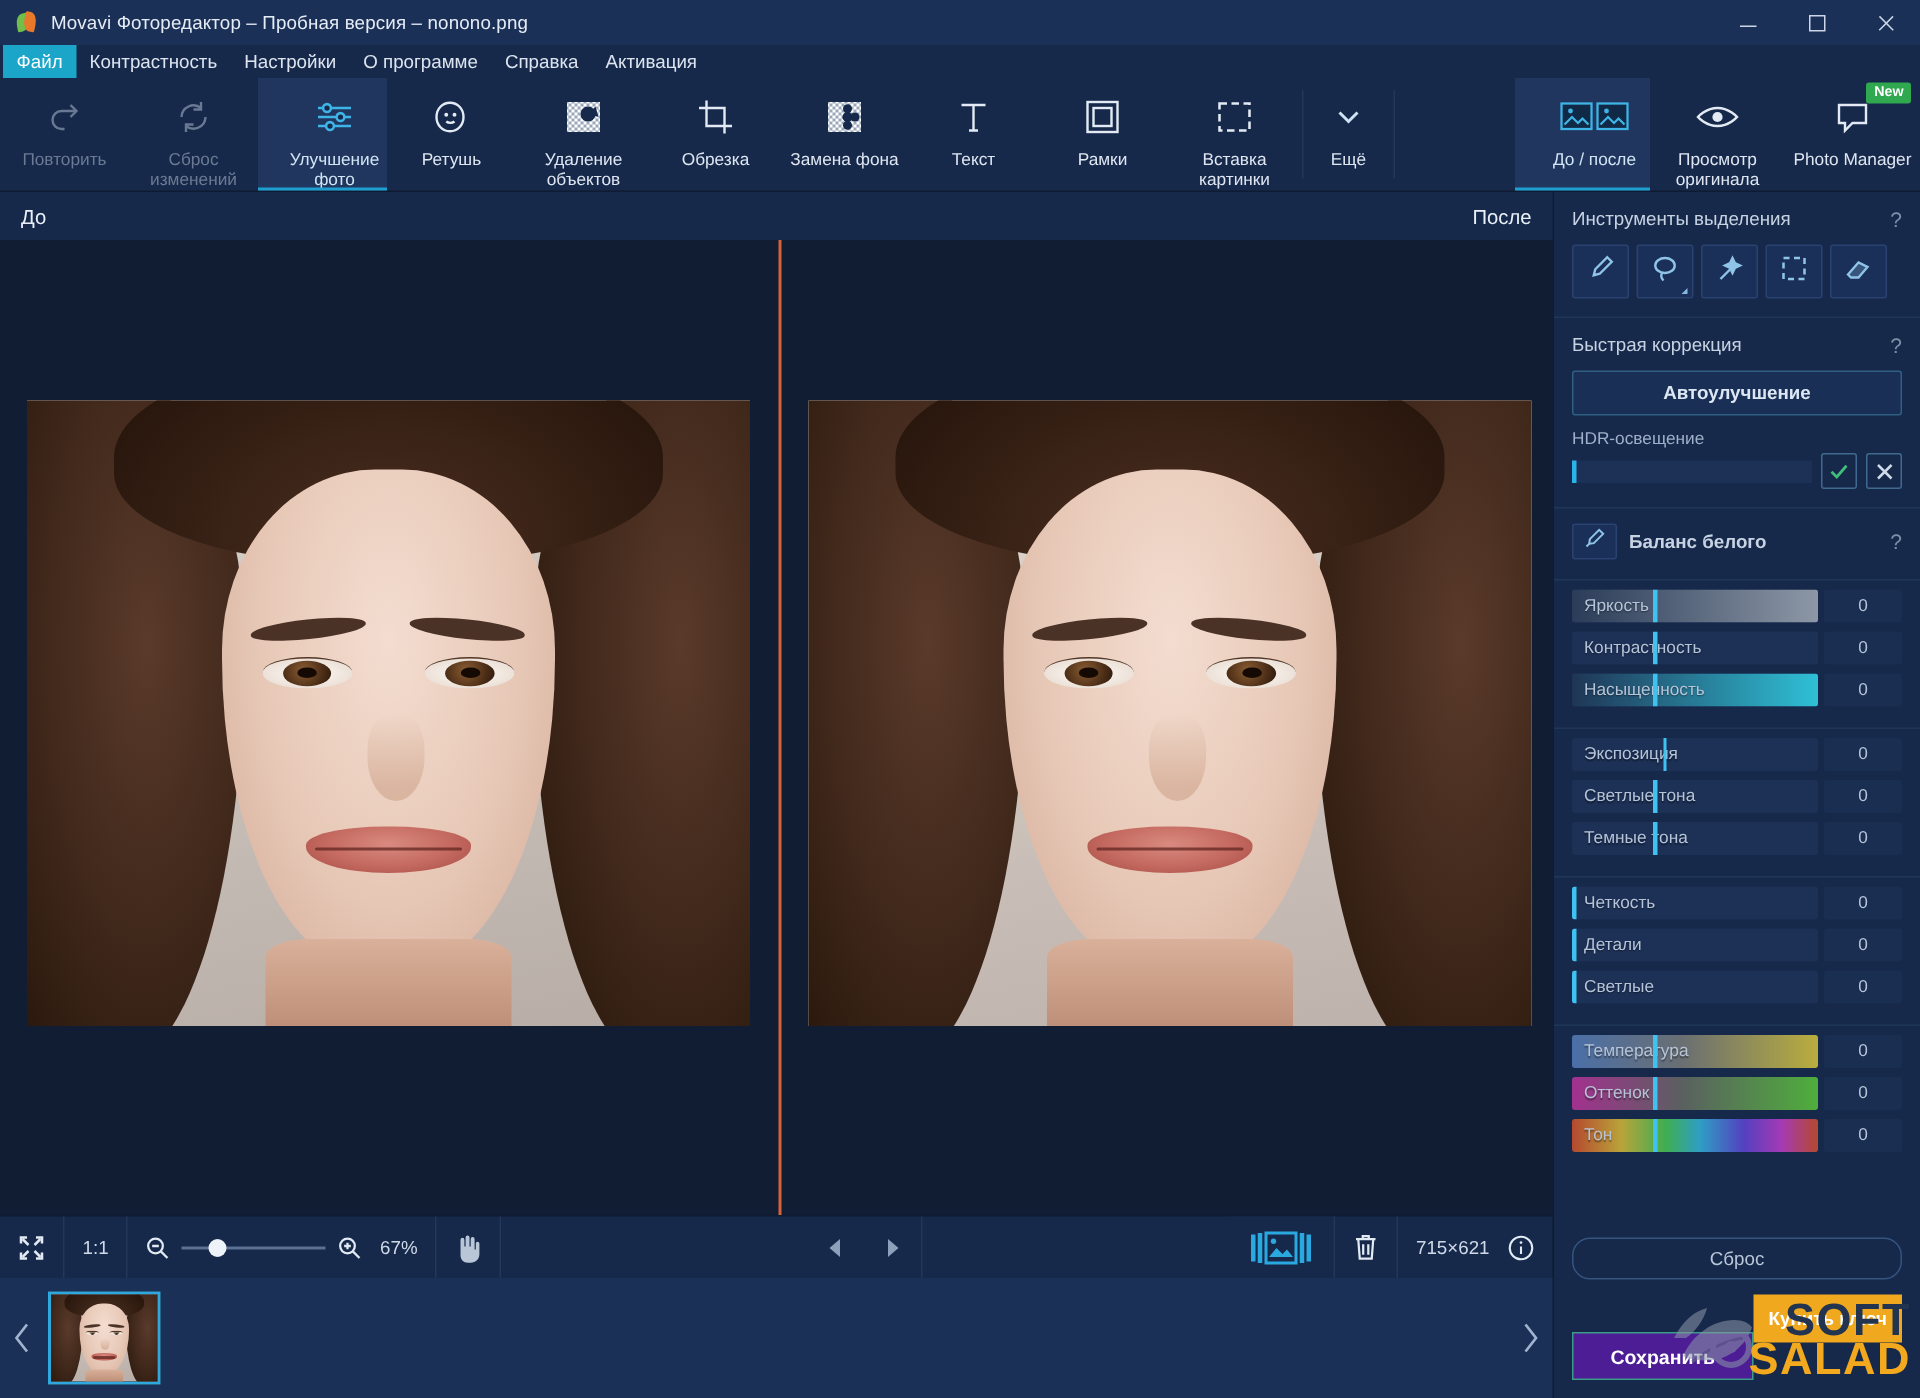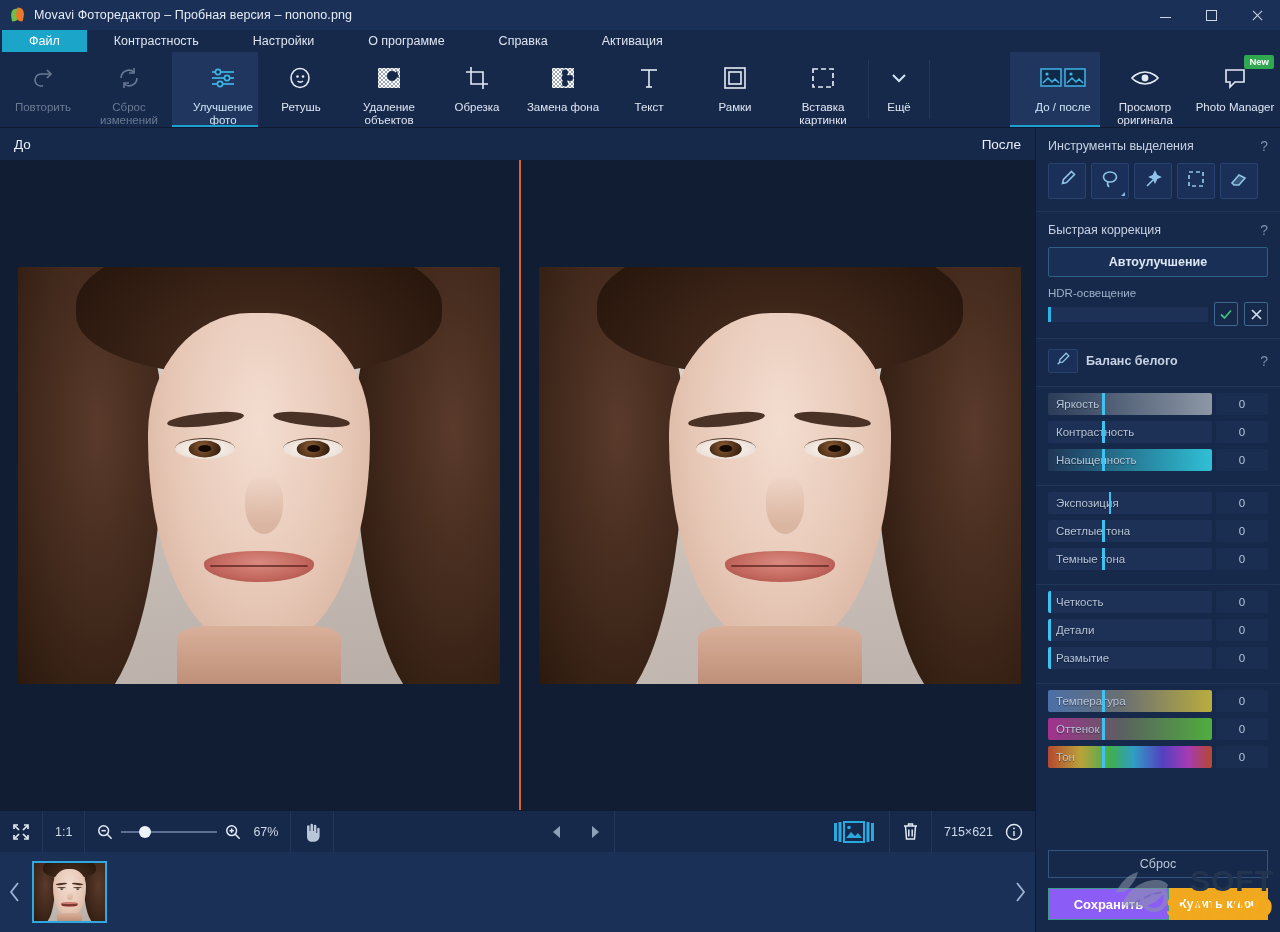--- a/index.html
+++ b/index.html
@@ -39,21 +39,21 @@
   }
   .glyph-close:before { transform: rotate(45deg); }
   .glyph-close:after { transform: rotate(-45deg); }
 
   
   .menubar {
     height: 22px; flex: 0 0 22px; background: #16294b; display: flex; align-items: stretch;
     padding-left: 2px; font-size: 12.5px;
   }
   .menu-item {
-    padding: 0 27px; display: flex; align-items: center; color: #dde4ef; white-space: nowrap;
+    padding: 0 9px; display: flex; align-items: center; color: #dde4ef; white-space: nowrap;
   }
   .menu-item.active { background: #1ba5c8; color: #ffffff; }
 
   
   .toolbar {
     height: 76px; flex: 0 0 76px; background: #16294b; display: flex; align-items: stretch;
     border-bottom: 1px solid #0e1b33; position: relative;
   }
   .tb-left { display: flex; align-items: stretch; }
   .tb-right { display: flex; align-items: stretch; margin-left: auto; }
@@ -222,29 +222,30 @@
   }
   .g-gray   { position:absolute; inset:0; background: linear-gradient(90deg,#2a3c58 0%,#8d97a6 100%); }
   .g-sat    { position:absolute; inset:0; background: linear-gradient(90deg,#1f3556 0%,#2fc0d6 100%); }
   .g-temp   { position:absolute; inset:0; background: linear-gradient(90deg,#4b6fa8 0%,#6a6f72 45%,#b9ad3e 100%); }
   .g-tint   { position:absolute; inset:0; background: linear-gradient(90deg,#a3318f 0%,#5a6060 45%,#4fae3c 100%); }
   .g-hue    { position:absolute; inset:0; background: linear-gradient(90deg,#b5492f 0%,#b9a33a 20%,#3fae50 38%,#2f9ec4 52%,#5440c0 70%,#a43ab5 85%,#b5492f 100%); }
 
   .rpanel-spacer { flex: 1 1 auto; }
   .rbottom { padding: 8px 12px 12px; position: relative; }
   .btn-reset {
-    width: 100%; height: 28px; border: 1px solid #35547e; background: transparent; border-radius: 0;
+    width: 100%; height: 28px; border: 1px solid #35547e; background: transparent; border-radius: 12px;
     color: #b9c6d8; font-size: 12.5px; display:flex; align-items:center; justify-content:center;
     font-family: "Liberation Sans", sans-serif;
   }
   .btn-row { display: flex; margin-top: 10px; }
   .btn-save {
-    flex: 1 1 55%; height: 32px; background: #8b5cf6; border: 1px solid #3c9b88; color: #ffffff;
+    flex: 1 1 55%; height: 32px; background: #4c1d95; border: 1px solid #3c9b88; color: #ffffff;
     font-size: 13px; font-weight: bold; display:flex; align-items:center; justify-content:center;
     font-family: "Liberation Sans", sans-serif;
+    margin-top: 25px;
   }
   .btn-buy {
     flex: 1 1 45%; height: 32px; background: #f0a81e; border: none; color: #ffffff;
     font-size: 12.5px; font-weight: bold; display:flex; align-items:center; justify-content:center;
     font-family: "Liberation Sans", sans-serif;
   }
 
   
   .statusbar {
     height: 42px; flex: 0 0 42px; background: #16294b; display: flex; align-items: stretch;
@@ -846,21 +847,21 @@
         </div>
         <div class="srow">
           <div class="strack">
             <span class="slabel">Детали</span>
             <span class="sknob" style="left:0"></span>
           </div>
           <div class="sval">0</div>
         </div>
         <div class="srow">
           <div class="strack">
-            <span class="slabel">Размытие</span>
+            <span class="slabel">Светлые</span>
             <span class="sknob" style="left:0"></span>
           </div>
           <div class="sval">0</div>
         </div>
       </div>
 
       <div class="sliders group">
         <div class="srow">
           <div class="strack">
             <span class="g-temp"></span>

